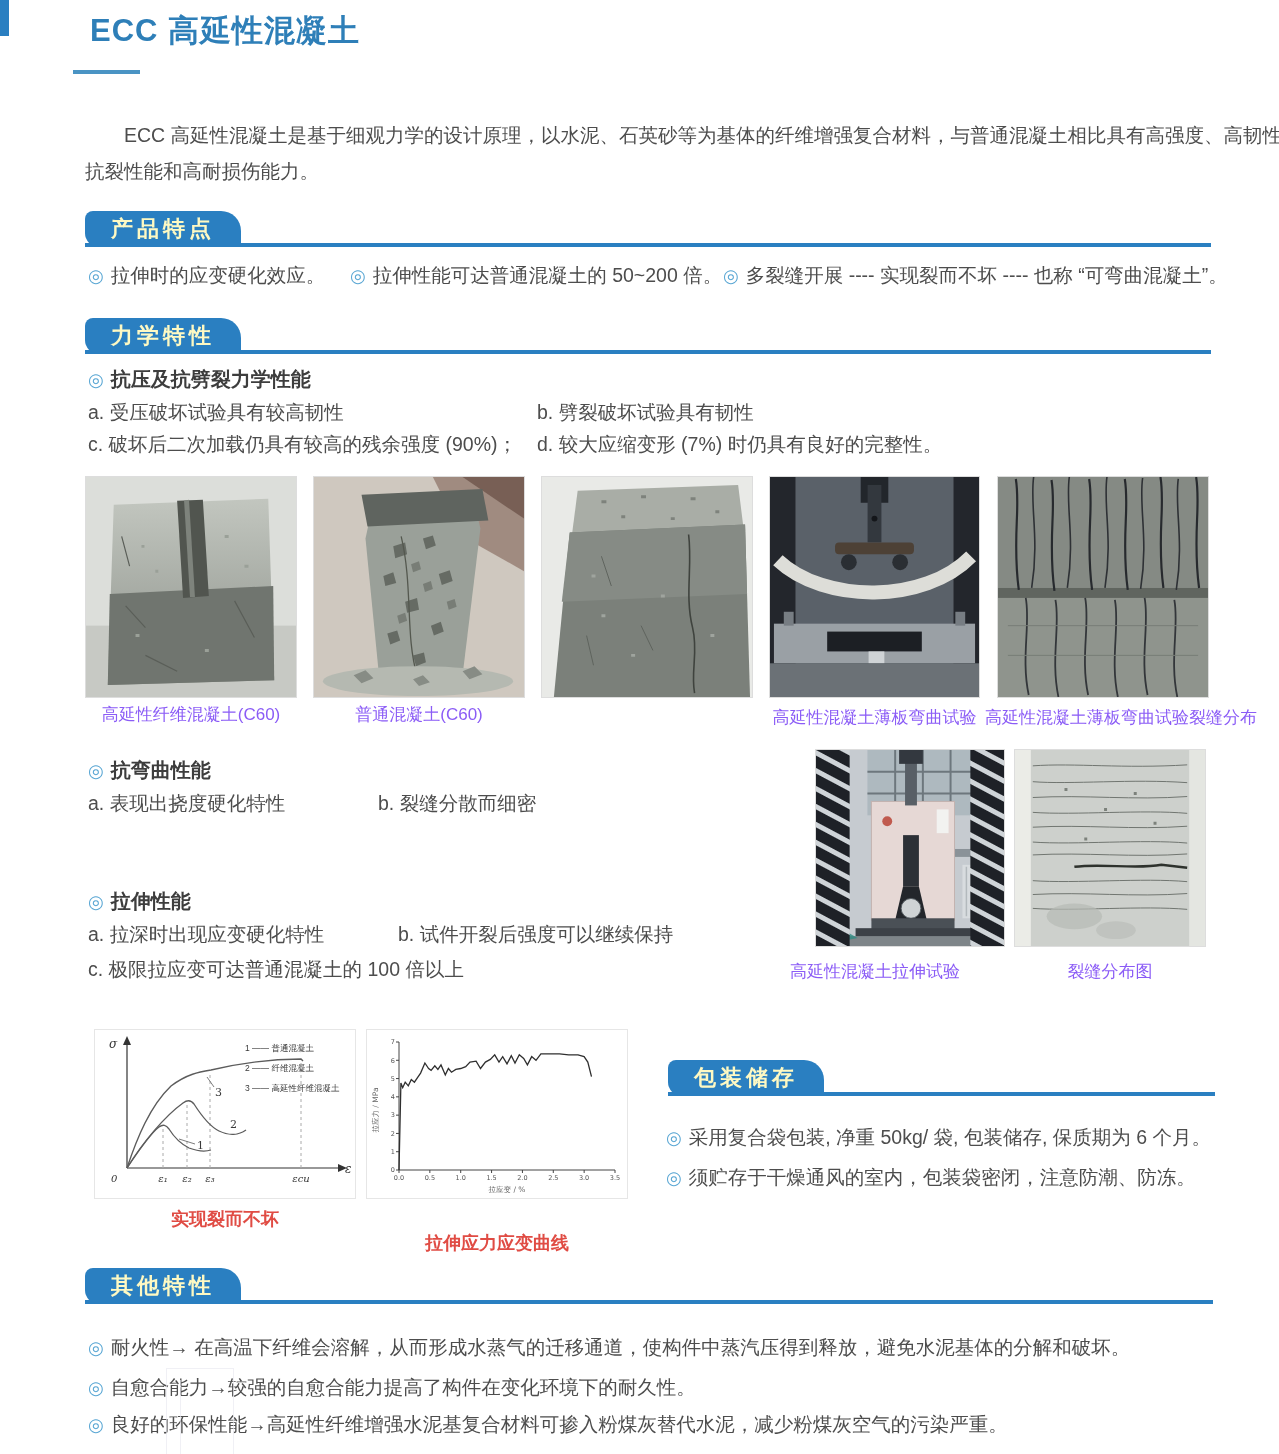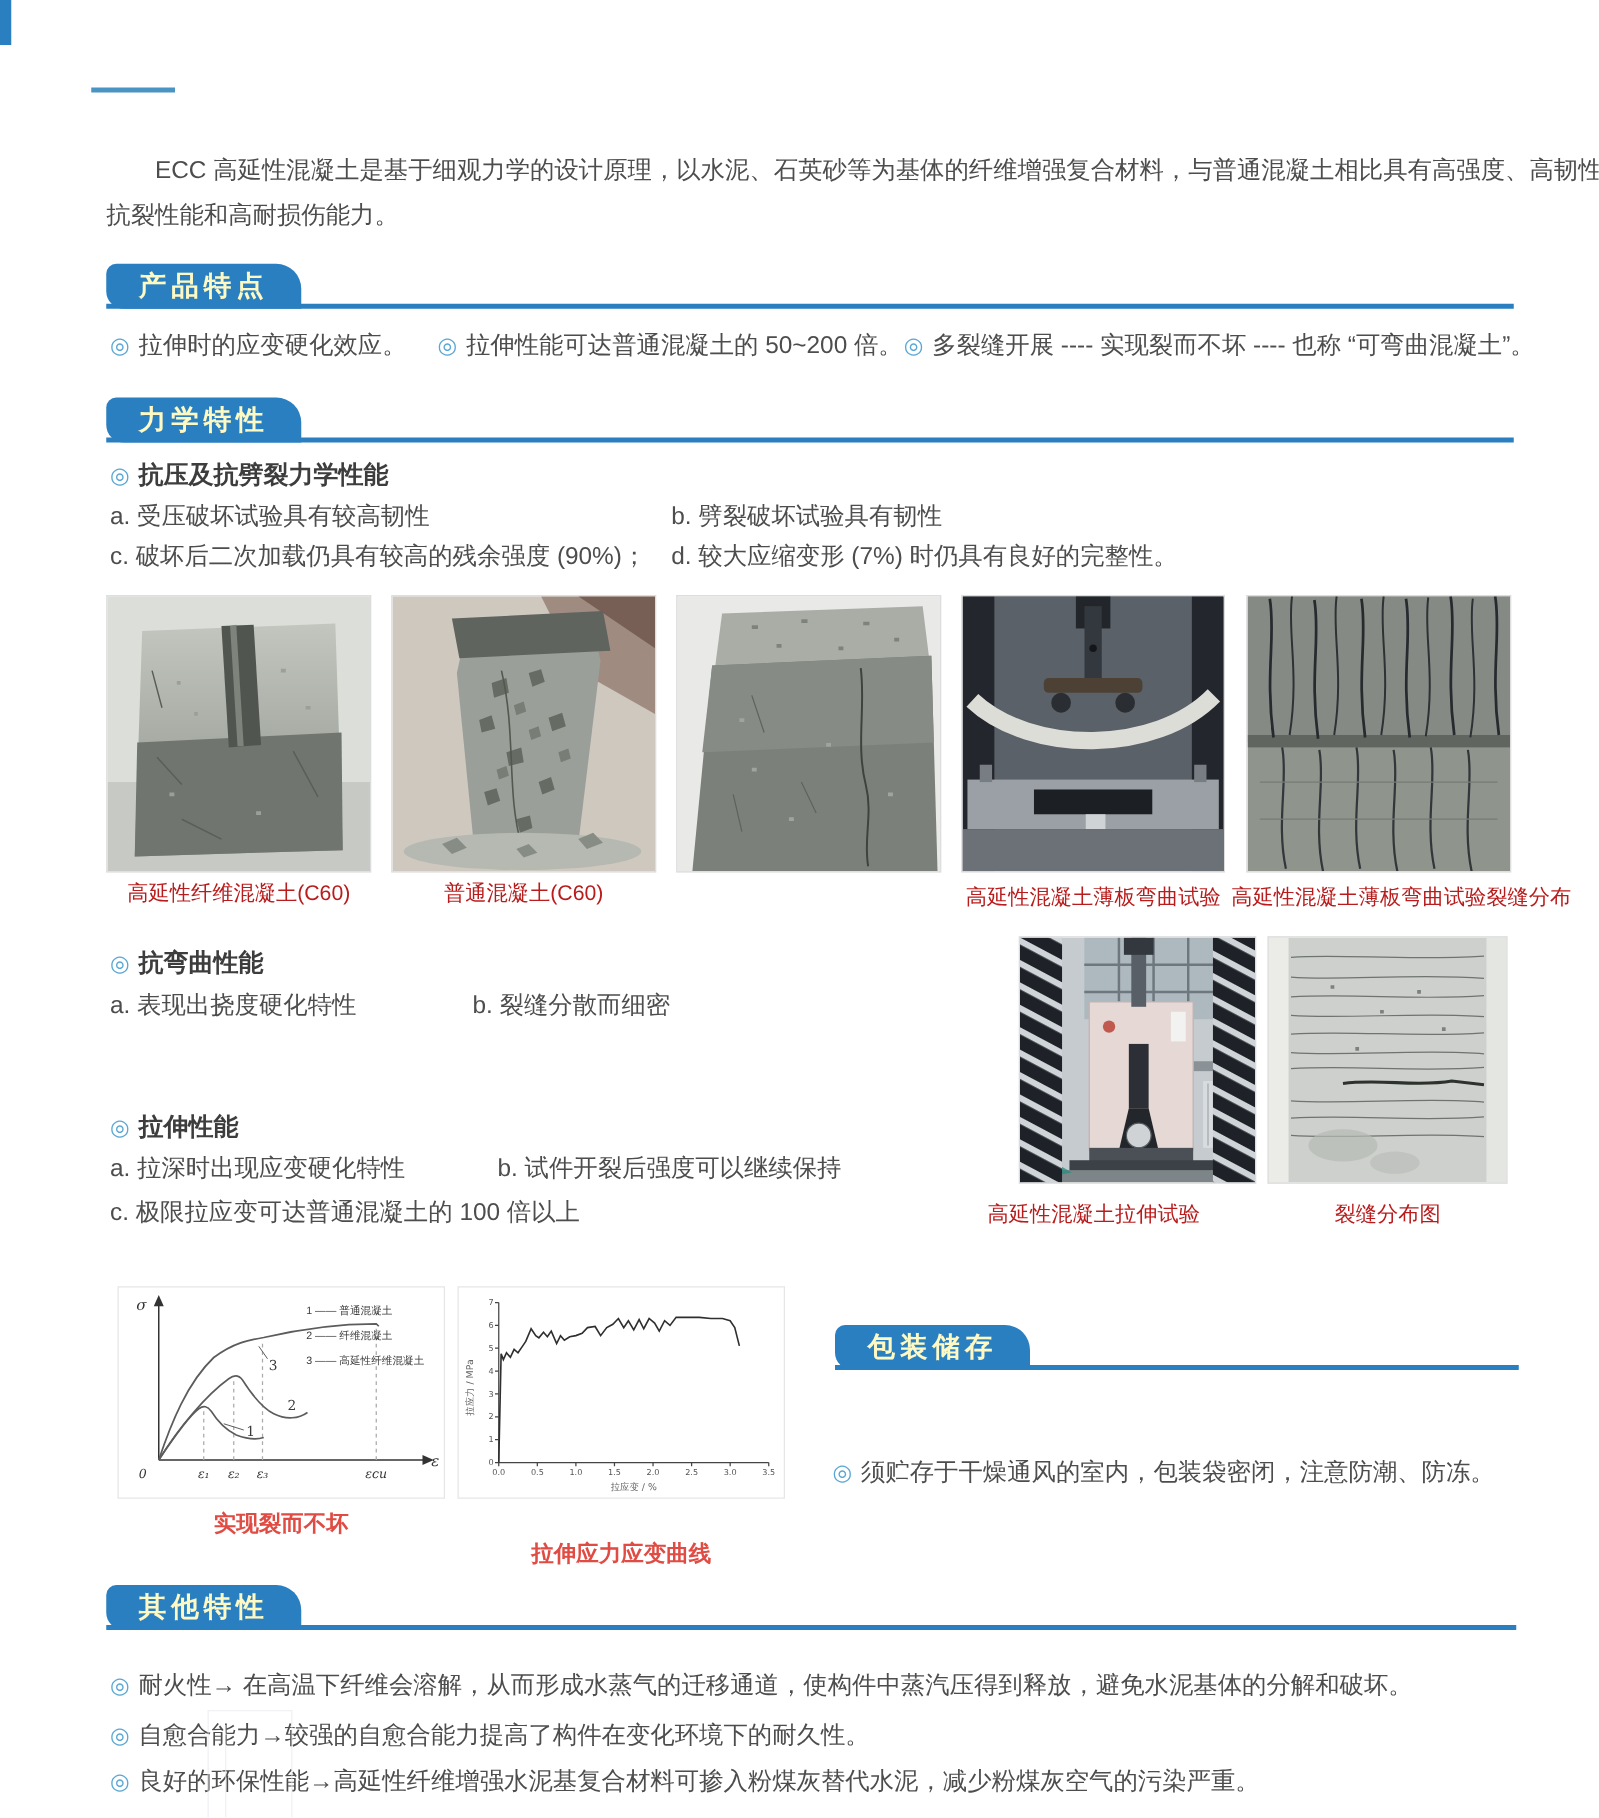--- a/index.html
+++ b/index.html
@@ -12,37 +12,38 @@
   .intro-line{font-size:19.5px;color:#4d4d4d;white-space:nowrap;}
   .rule{height:4px;background:#2a7fc1;}
   .badge{background:#2a7fc1;color:#fef9c3;font-weight:bold;font-size:22px;letter-spacing:4px;
          height:36px;line-height:36px;padding:0 26px;border-radius:8px 20px 0 14px;white-space:nowrap;}
   .bullet-line{font-size:19.5px;color:#4d4d4d;white-space:nowrap;}
   .bullet-icon{color:#5aa7d4;margin-right:7px;font-size:18px;}
   .subhead{font-size:20px;font-weight:bold;color:#3d3d3d;white-space:nowrap;}
   .item{font-size:19.5px;color:#4d4d4d;white-space:nowrap;}
   .photo{border:1px solid #dddddd;background:#eeeeee;box-sizing:border-box;overflow:hidden;}
   .photo svg{display:block;width:100%;height:100%;}
-  .caption{color:#b91c1c;font-size:17px;text-align:center;font-weight:500;line-height:24px;white-space:nowrap;}
+  .caption{color:#8b5cf6;font-size:17px;text-align:center;font-weight:500;line-height:24px;white-space:nowrap;}
   .chart-frame{border:1px solid #e6e6e6;background:#ffffff;box-sizing:border-box;}
   .chart-caption{color:#e04c44;font-weight:bold;font-size:18px;text-align:center;white-space:nowrap;}
   .t6{font-size:6.5px;fill:#555555;font-family:"DejaVu Sans",sans-serif;}
   .t7{font-size:7.5px;fill:#666666;font-family:"DejaVu Sans",sans-serif;}
   .ta-tick{font-size:10px;font-style:italic;fill:#333333;font-family:"DejaVu Serif",serif;}
   .ta-axis{font-size:12px;font-style:italic;fill:#333333;font-family:"DejaVu Serif",serif;}
   .ta-legend{font-size:8.5px;fill:#3a3a3a;}
   .ta-curvelabel{font-size:11px;fill:#3a3a3a;font-family:"DejaVu Serif",serif;}
   .watermark{border:1px solid #e8e8f0;opacity:0.65;}
 </style>
 </head>
 <body>
 
 <div class="page">
 
   <div class="abs corner-bar"></div>
+  <div class="abs title">ECC 高延性混凝土</div>
   <div class="abs title-underline"></div>
 
   <div class="abs intro-line" style="left:85px;top:122px;text-indent:2em;">ECC 高延性混凝土是基于细观力学的设计原理，以水泥、石英砂等为基体的纤维增强复合材料，与普通混凝土相比具有高强度、高韧性、高</div>
   <div class="abs intro-line" style="left:85px;top:158px;">抗裂性能和高耐损伤能力。</div>
 
   <div class="abs rule" style="left:85px;top:243px;width:1126px;"></div>
   <div class="abs badge" style="left:85px;top:211px;">产品特点</div>
   <div class="abs bullet-line" style="left:88px;top:262px;"><span class="bullet-icon">◎</span><span>拉伸时的应变硬化效应。</span></div>
   <div class="abs bullet-line" style="left:350px;top:262px;"><span class="bullet-icon">◎</span><span>拉伸性能可达普通混凝土的 50~200 倍。</span></div>
   <div class="abs bullet-line" style="left:723px;top:262px;"><span class="bullet-icon">◎</span><span>多裂缝开展 ---- 实现裂而不坏 ---- 也称 “可弯曲混凝土”。</span></div>
@@ -285,20 +286,21 @@
         </g>
       <text x="140" y="162" text-anchor="middle" class="t7">拉应变 / %</text>
       <text transform="translate(11,80) rotate(-90)" text-anchor="middle" class="t7">拉应力 / MPa</text>
       <polyline points="32.0,140.0 33.9,53.1 35.7,57.7 38.2,52.2 41.3,55.9 44.3,49.5 47.4,52.2 50.5,47.7 53.6,43.1 57.9,33.0 61.6,38.5 64.1,40.3 67.8,35.8 70.9,39.4 74.0,34.9 78.3,44.9 81.4,38.5 84.5,42.2 88.8,39.4 93.7,38.5 98.7,36.7 103.0,32.1 109.1,31.2 113.5,38.5 118.4,32.1 123.3,29.4 127.7,24.8 132.0,32.1 135.7,26.6 140.0,33.9 144.3,25.7 148.0,33.0 152.3,24.8 156.7,28.5 160.4,34.9 164.7,26.6 169.0,30.3 173.9,23.9 183.2,23.9 192.5,23.9 201.7,24.8 211.0,24.8 217.1,26.6 220.8,32.1 224.5,46.7" fill="none" stroke="#2f2f2f" stroke-width="1.3"></polyline>
     </svg>
   </div>
   <div class="abs chart-caption" style="left:366px;top:1207px;width:262px;margin-top:24px;">拉伸应力应变曲线</div>
 
   <div class="abs rule" style="left:668px;top:1092px;width:547px;"></div>
   <div class="abs badge" style="left:668px;top:1060px;">包装储存</div>
+  <div class="abs bullet-line" style="left:666px;top:1124px;"><span class="bullet-icon">◎</span><span>采用复合袋包装, 净重 50kg/ 袋, 包装储存, 保质期为 6 个月。</span></div>
   <div class="abs bullet-line" style="left:666px;top:1164px;"><span class="bullet-icon">◎</span><span>须贮存于干燥通风的室内，包装袋密闭，注意防潮、防冻。</span></div>
 
   <div class="abs rule" style="left:85px;top:1300px;width:1128px;"></div>
   <div class="abs badge" style="left:85px;top:1268px;">其他特性</div>
   <div class="abs bullet-line" style="left:88px;top:1334px;"><span class="bullet-icon">◎</span><span>耐火性→ 在高温下纤维会溶解，从而形成水蒸气的迁移通道，使构件中蒸汽压得到释放，避免水泥基体的分解和破坏。</span></div>
   <div class="abs bullet-line" style="left:88px;top:1411px;"><span class="bullet-icon">◎</span><span>良好的环保性能→高延性纤维增强水泥基复合材料可掺入粉煤灰替代水泥，减少粉煤灰空气的污染严重。</span></div>
   <div class="abs bullet-line" style="left:88px;top:1374px;"><span class="bullet-icon">◎</span><span>自愈合能力→较强的自愈合能力提高了构件在变化环境下的耐久性。</span></div>
 
   <div class="abs watermark" style="left:166px;top:1368px;width:66px;height:86px;"></div>
   <div class="abs watermark" style="left:180px;top:1380px;width:1px;height:74px;background:#e8e8f0;border:none;"></div>

